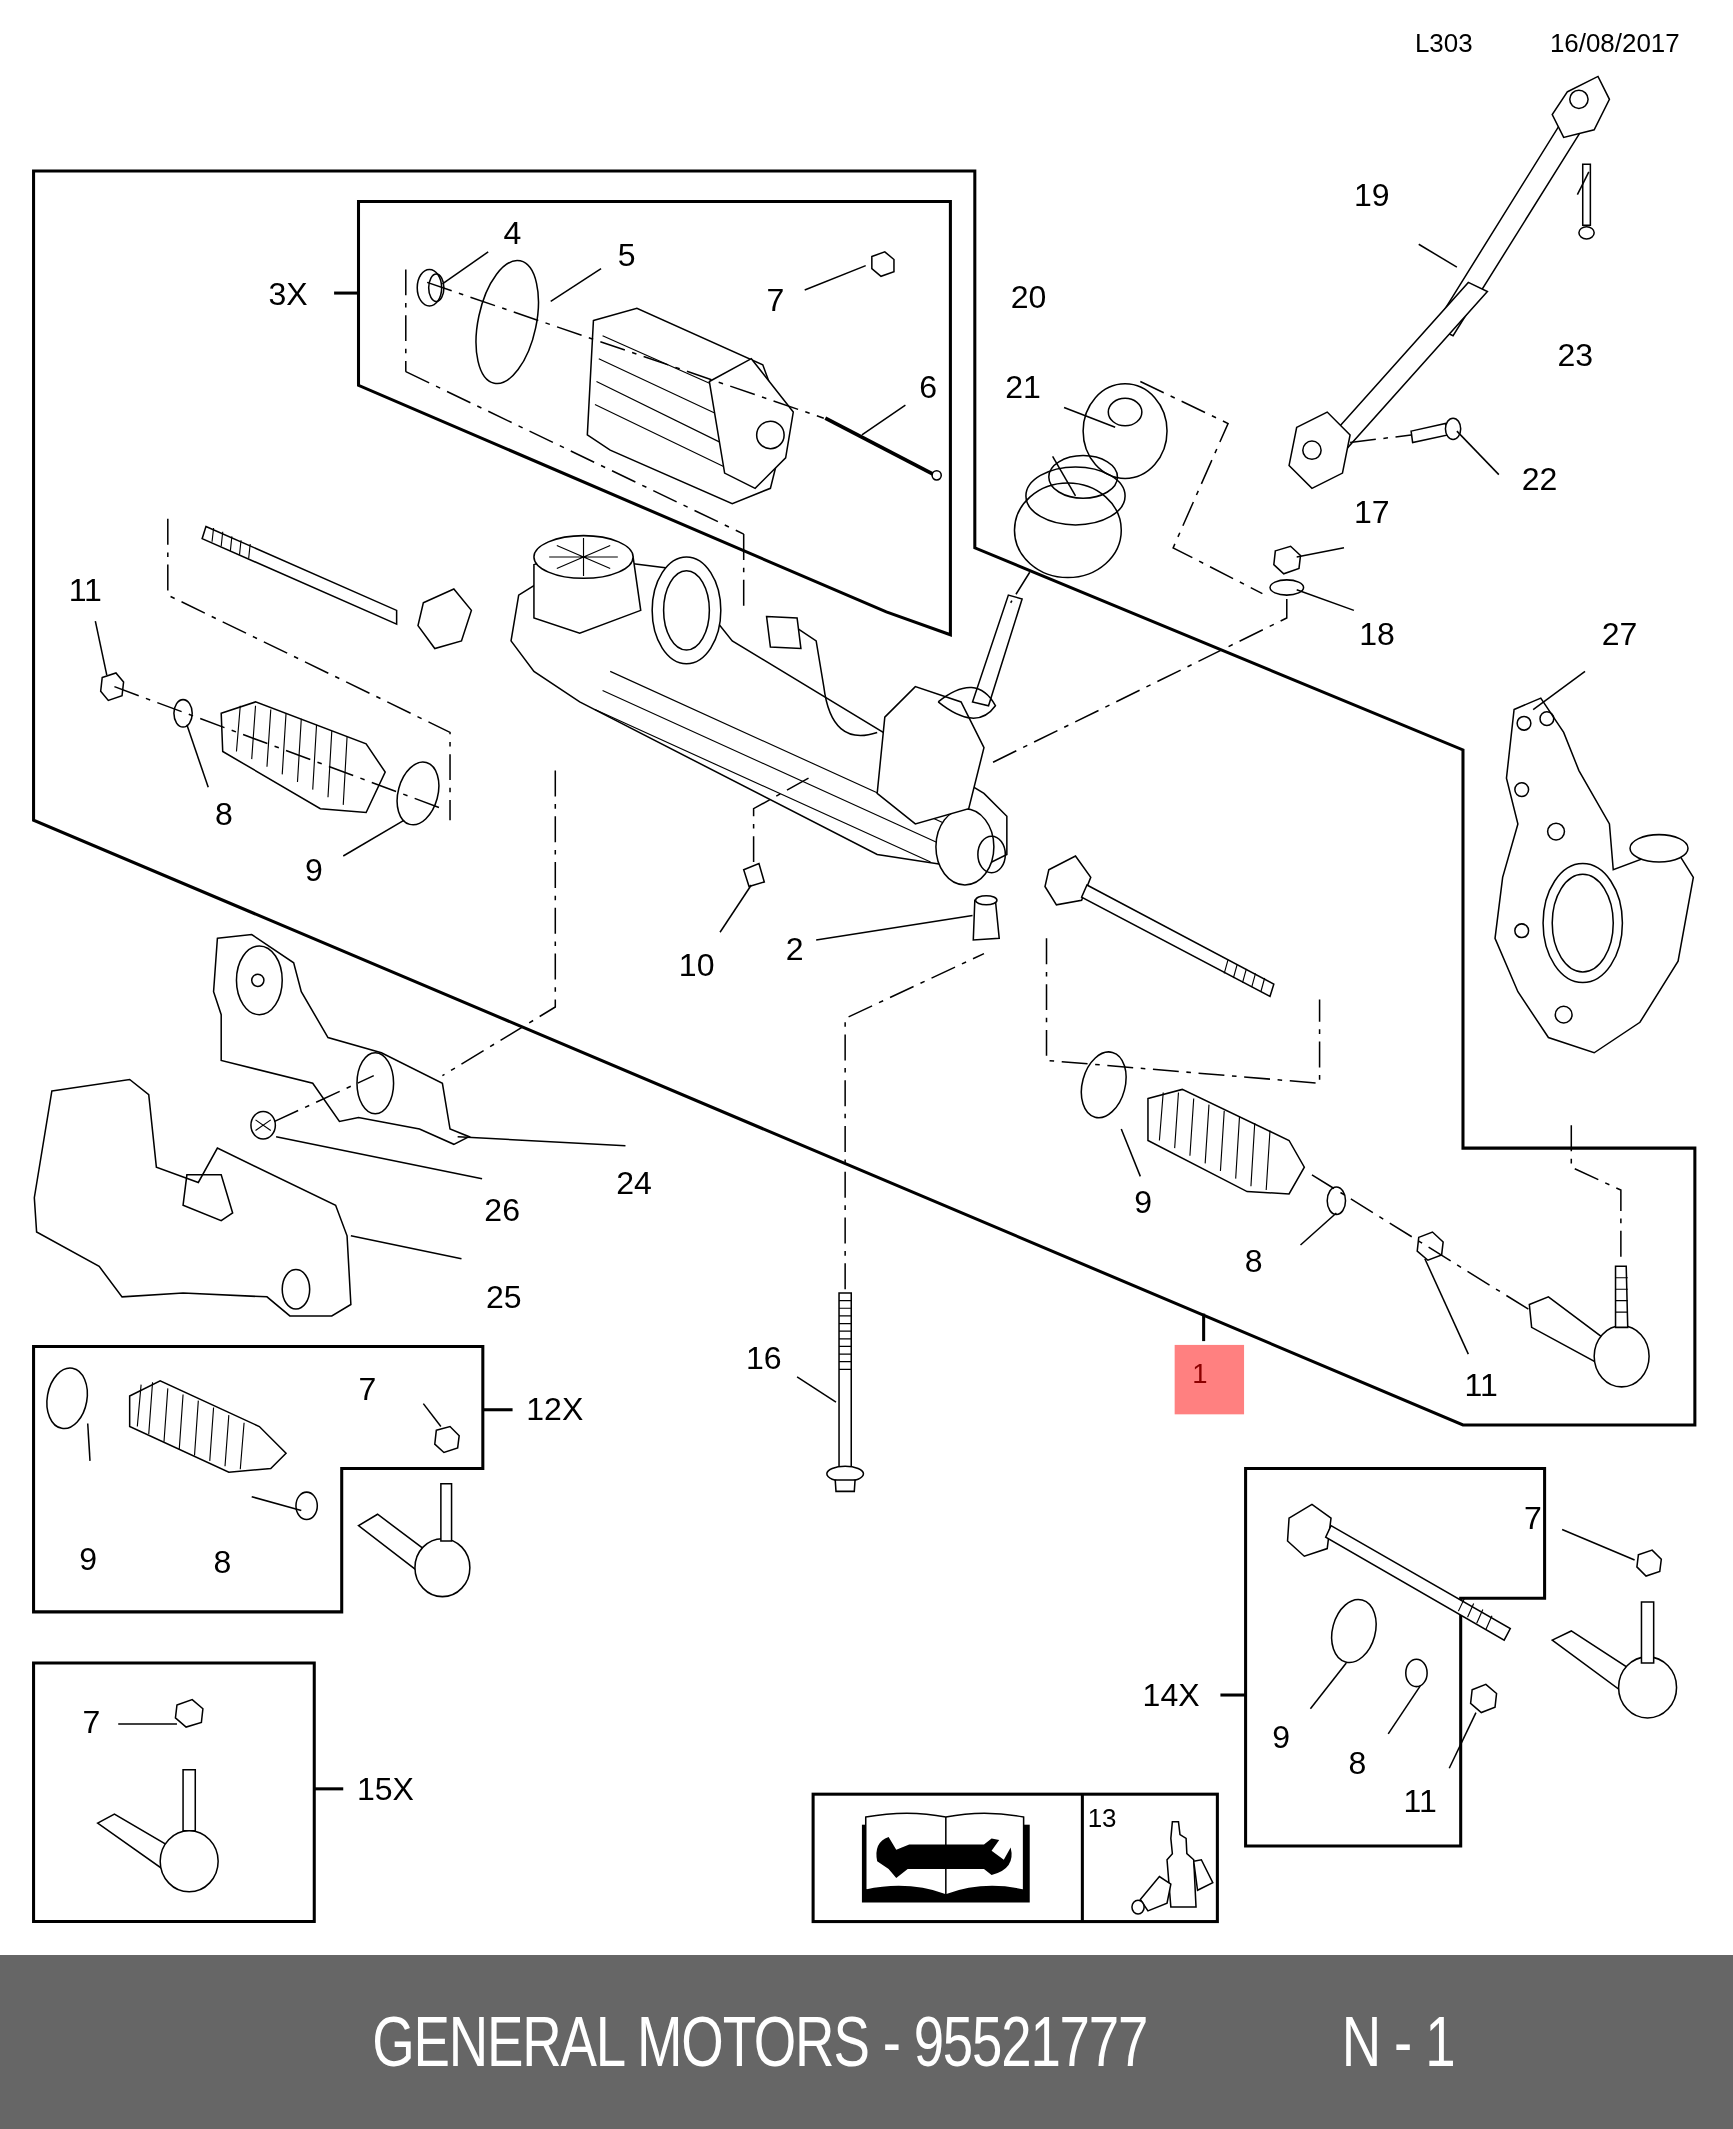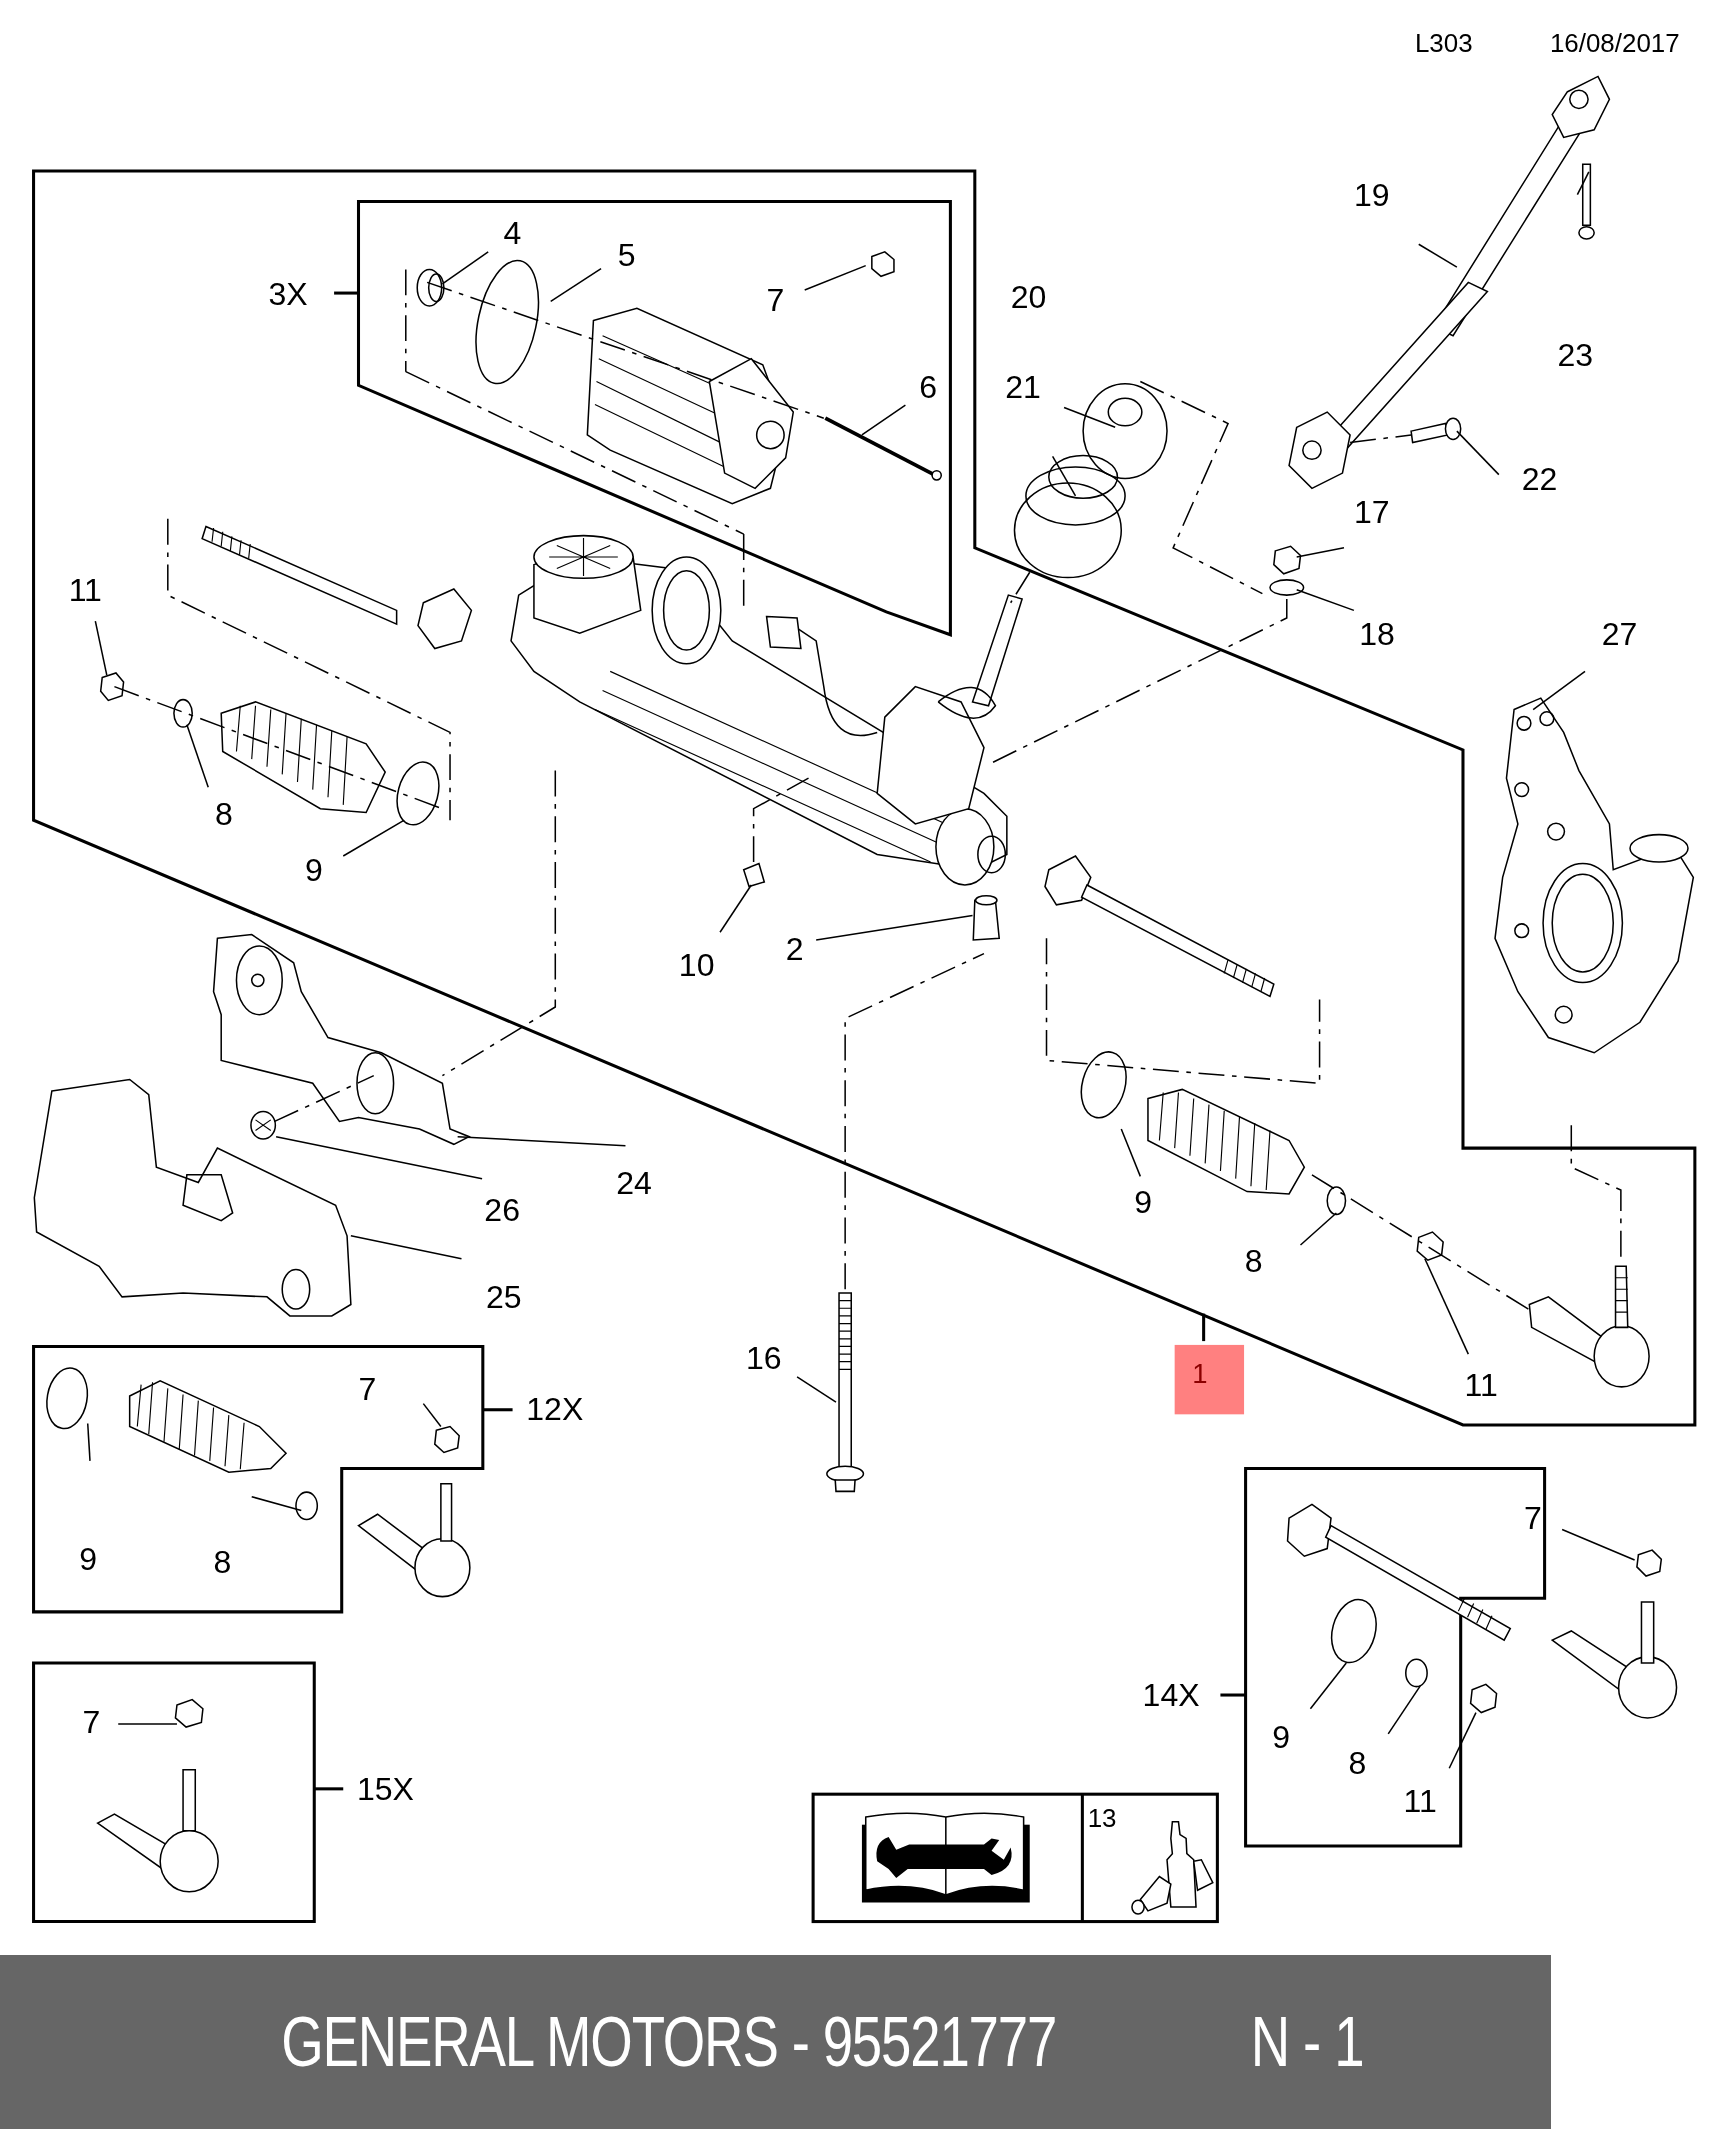--- a/index.html
+++ b/index.html
@@ -6,21 +6,21 @@
     body { width: 1733px; height: 2129px; position: relative; overflow: hidden; font-family: "Liberation Sans", sans-serif; }
     #diagram { position: absolute; left: 0; top: 0; width: 1733px; height: 1953px; }
     .lbl { font-family: "Liberation Sans", sans-serif; font-size: 42px; fill: #000; }
     .hdr { font-family: "Liberation Sans", sans-serif; font-size: 34px; fill: #000; }
     .frame { fill: none; stroke: #000; stroke-width: 4; }
     .leader { stroke: #000; stroke-width: 2; fill: none; }
     .dash { stroke: #000; stroke-width: 2; fill: none; stroke-dasharray: 34 10 6 10; }
     .part { fill: #fff; stroke: #000; stroke-width: 2; }
     .partnf { fill: none; stroke: #000; stroke-width: 2; }
     .thin { fill: none; stroke: #000; stroke-width: 1.5; }
-    #footer { position: absolute; left: 0; top: 1955px; width: 1551px; height: 174px; background: #666666; display: flex; align-items: center; justify-content: center; }
+    #footer { position: absolute; left: 0; top: 1955px; width: 1733px; height: 174px; background: #666666; display: flex; align-items: center; justify-content: center; }
     #footer .ft { color: #ffffff; font-family: "Liberation Sans", sans-serif; font-size: 70px; letter-spacing: -1.5px; white-space: pre; transform: scaleX(0.78); display: inline-block; }
     #footer .gap { display: inline-block; width: 69px; }
   </style>
 </head>
 <body>
 
 <svg id="diagram" viewBox="0 0 2272 2560" xmlns="http://www.w3.org/2000/svg">
 
   <text class="hdr" x="1855" y="68">L303</text>
   <text class="hdr" x="2032" y="68">16/08/2017</text>

